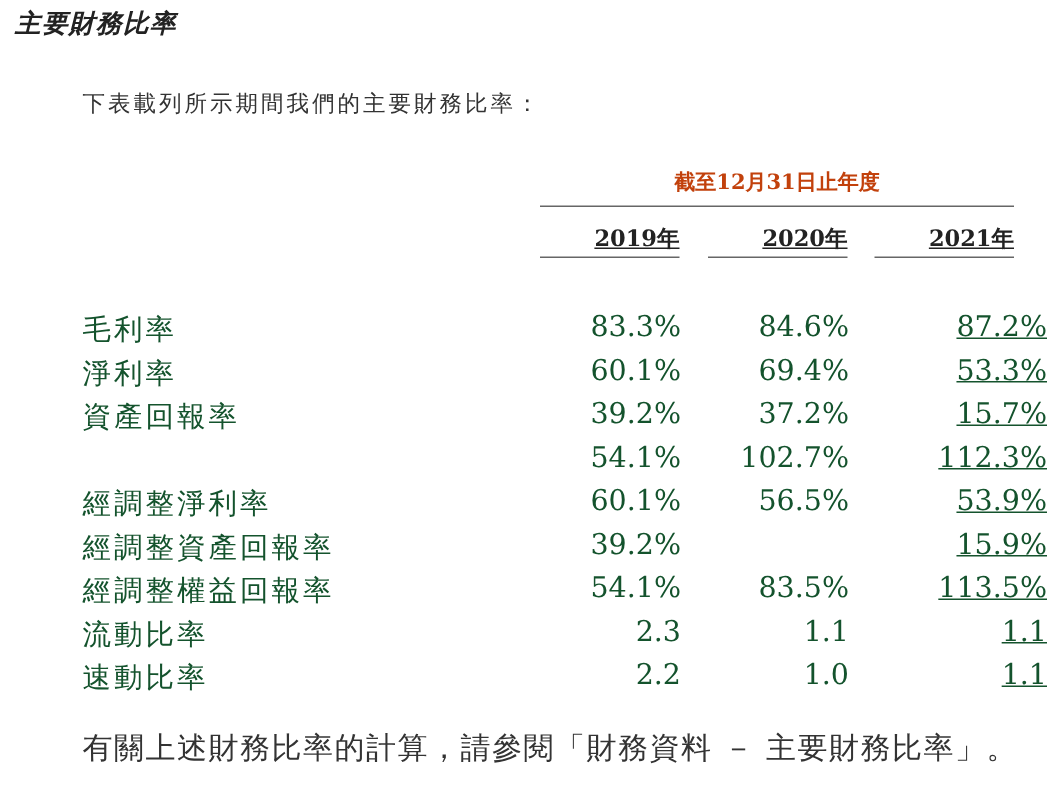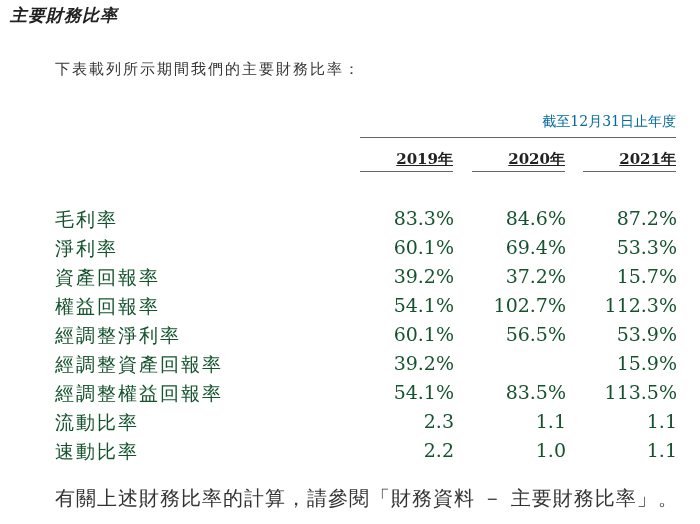--- a/index.html
+++ b/index.html
@@ -12,42 +12,42 @@
       position: absolute; left: 10px; top: 4px;
       font-family: "DejaVu Sans", "Liberation Sans", sans-serif;
       font-weight: bold; font-size: 17px; color: #222; letter-spacing: 1px; font-style: italic;
     }
     .intro {
       position: absolute; left: 55px; top: 60px;
       font-size: 15px; letter-spacing: 2px; color: #333;
     }
     .period-header {
       position: absolute; left: 360px; top: 113px; width: 316px;
-      text-align: right; font-weight: normal; font-size: 14px; color: #0369a1;
+      text-align: center; font-weight: bold; font-size: 14px; color: #c2410c;
     }
     .period-rule {
       position: absolute; left: 360px; top: 137px; width: 316px;
       border-top: 1.5px solid #666;
     }
     .year {
       position: absolute; top: 150px; width: 93px; text-align: right;
       font-weight: bold; font-size: 15px; color: #222; text-decoration: underline;
     }
     .year-rule {
       position: absolute; top: 171px; width: 93px; border-top: 1.5px solid #666;
     }
     .row {
       position: absolute; left: 55px; width: 622px; height: 24px;
       font-size: 19px; color: #14532d;
     }
     .row .label { position: absolute; left: 0; top: 0; letter-spacing: 2px; }
     .row .val { position: absolute; top: 0; width: 93px; text-align: right; }
     .v0 { left: 306px; }
     .v1 { left: 418px; }
-    .v2 { left: 529px; }
+    .v2 { left: 550px; text-decoration: underline; }
     .footnote {
       position: absolute; left: 55px; top: 485px;
       font-size: 20px; letter-spacing: 1px; color: #333;
     }
   </style>
 </head>
 <body>
 
 <div class="title">主要財務比率</div>
 <div class="intro">下表載列所示期間我們的主要財務比率：</div>
@@ -75,21 +75,20 @@
     <span class="val v1">69.4%</span>
     <span class="val v2">53.3%</span>
   </div>
   <div class="row" style="top:265px">
     <span class="label">資產回報率</span>
     <span class="val v0">39.2%</span>
     <span class="val v1">37.2%</span>
     <span class="val v2">15.7%</span>
   </div>
   <div class="row" style="top:294px">
-    <span class="label">權益回報率</span>
     <span class="val v0">54.1%</span>
     <span class="val v1">102.7%</span>
     <span class="val v2">112.3%</span>
   </div>
   <div class="row" style="top:323px">
     <span class="label">經調整淨利率</span>
     <span class="val v0">60.1%</span>
     <span class="val v1">56.5%</span>
     <span class="val v2">53.9%</span>
   </div>

